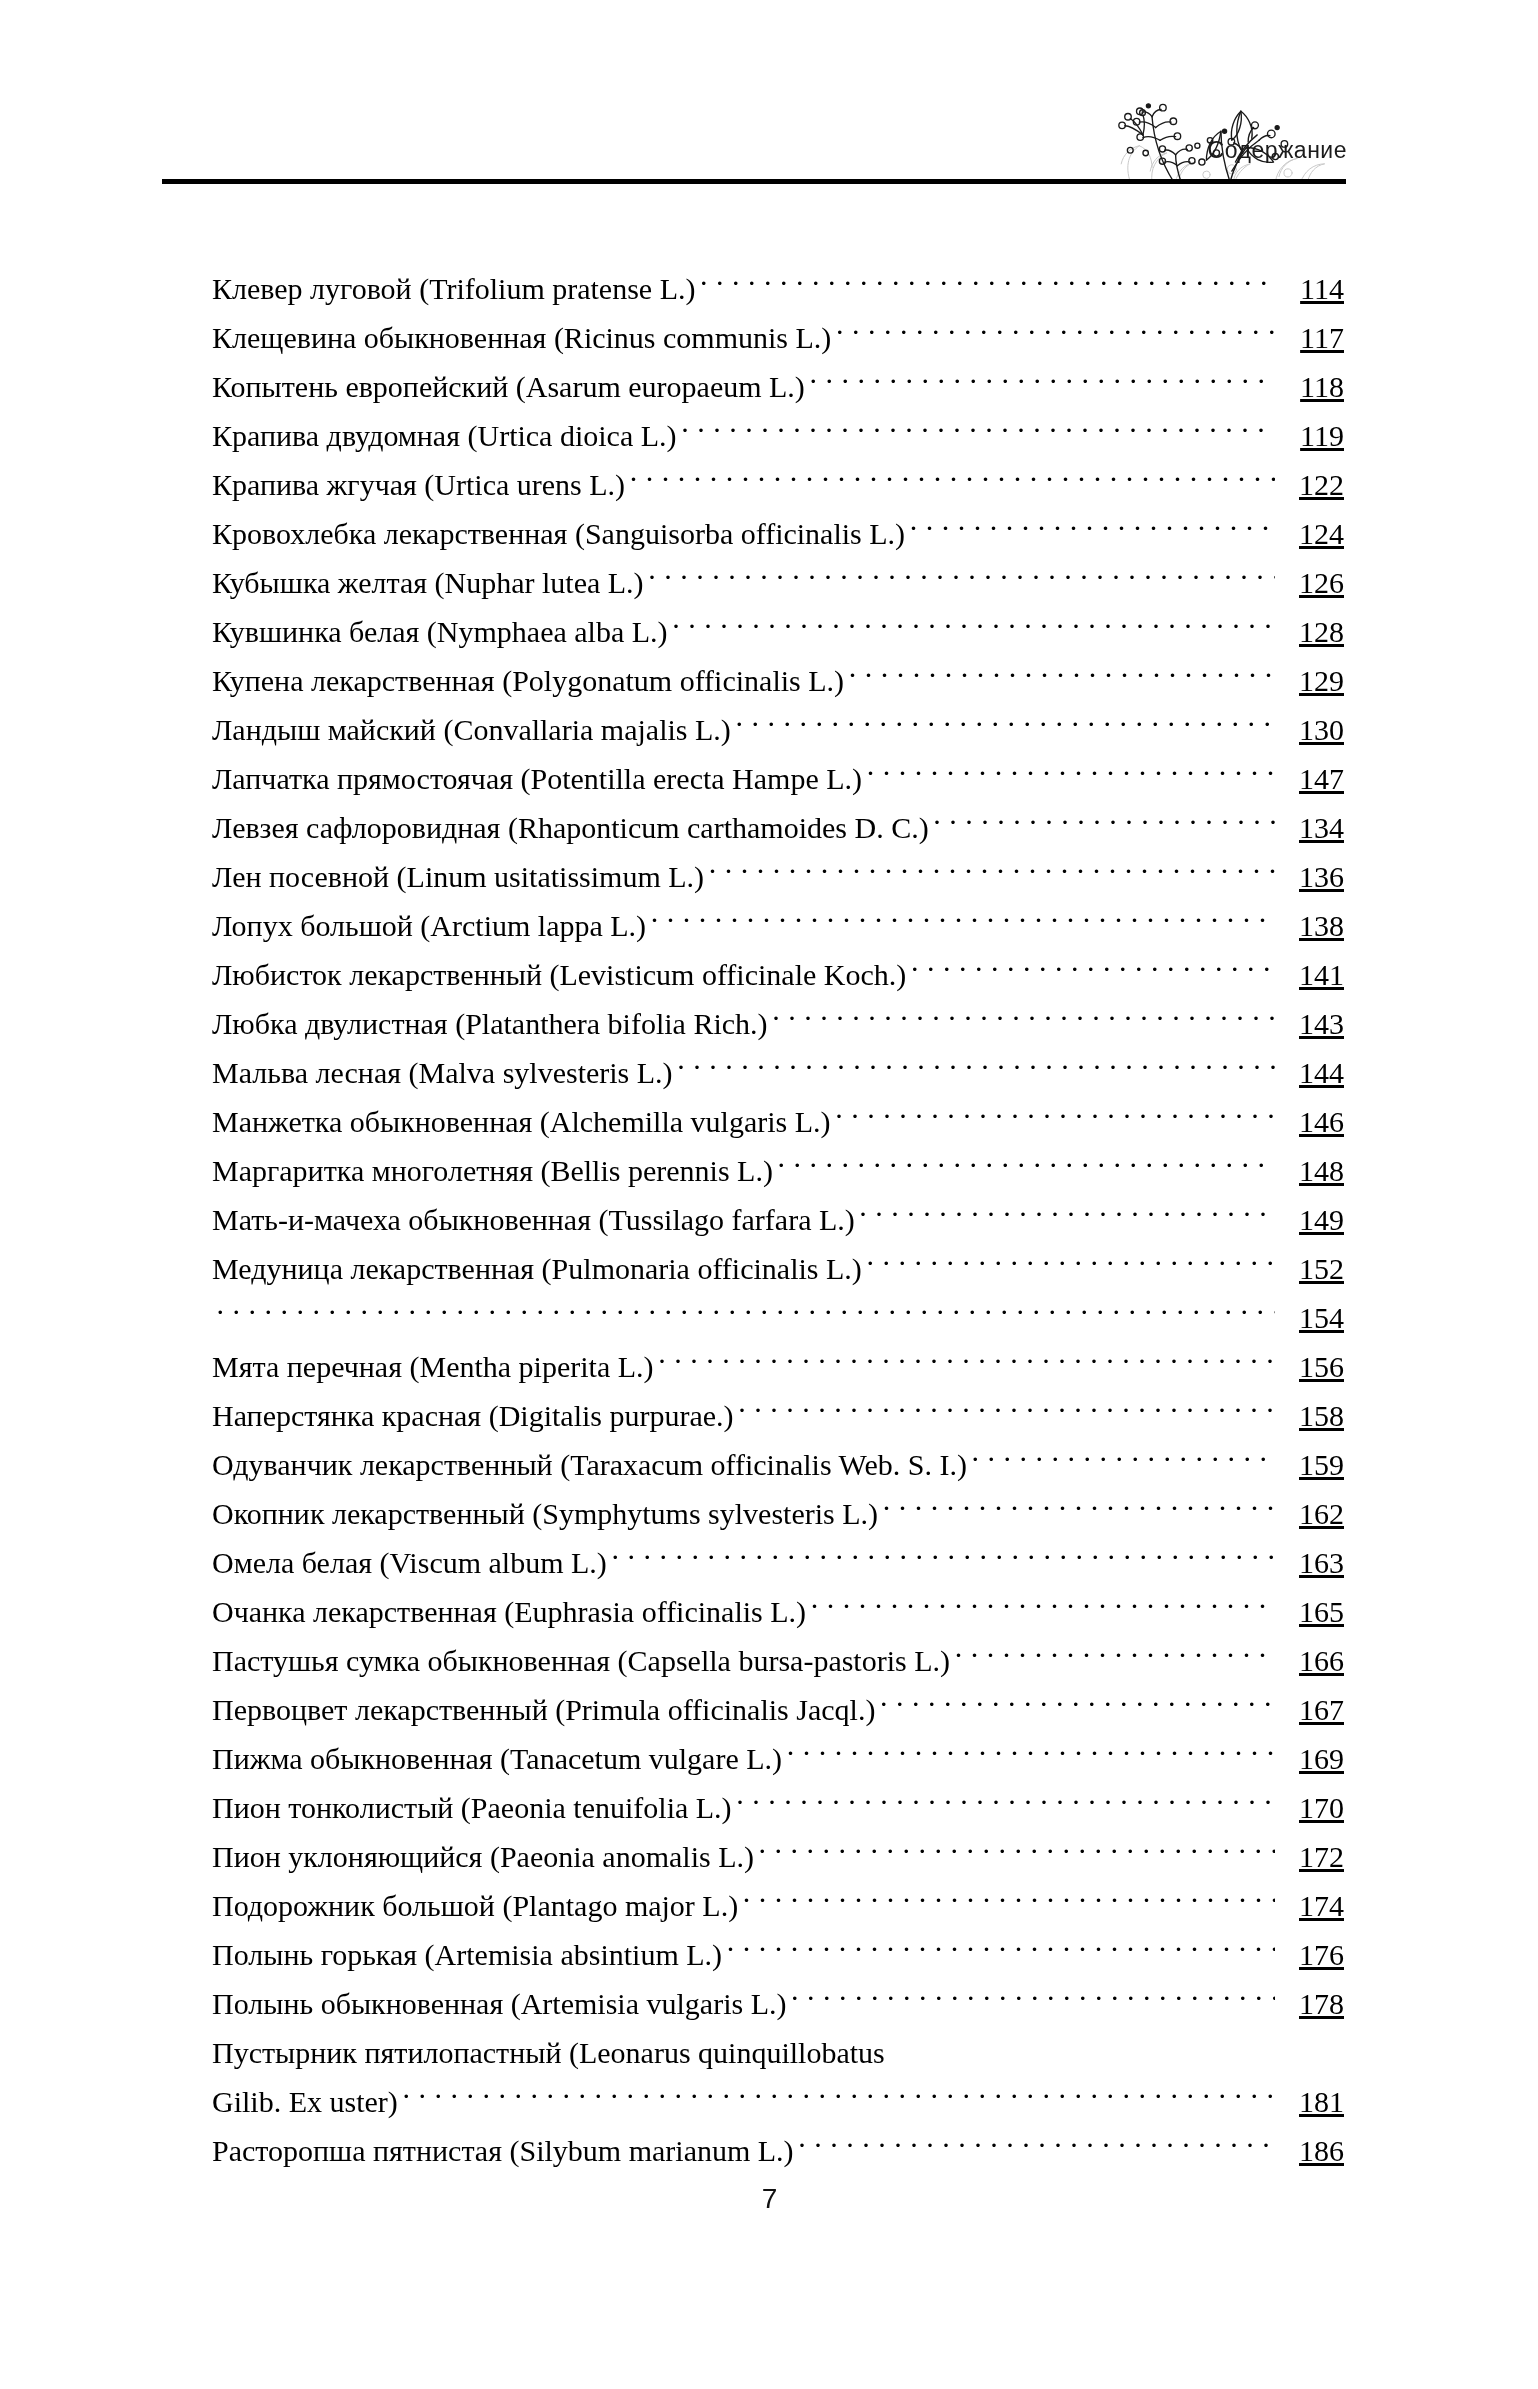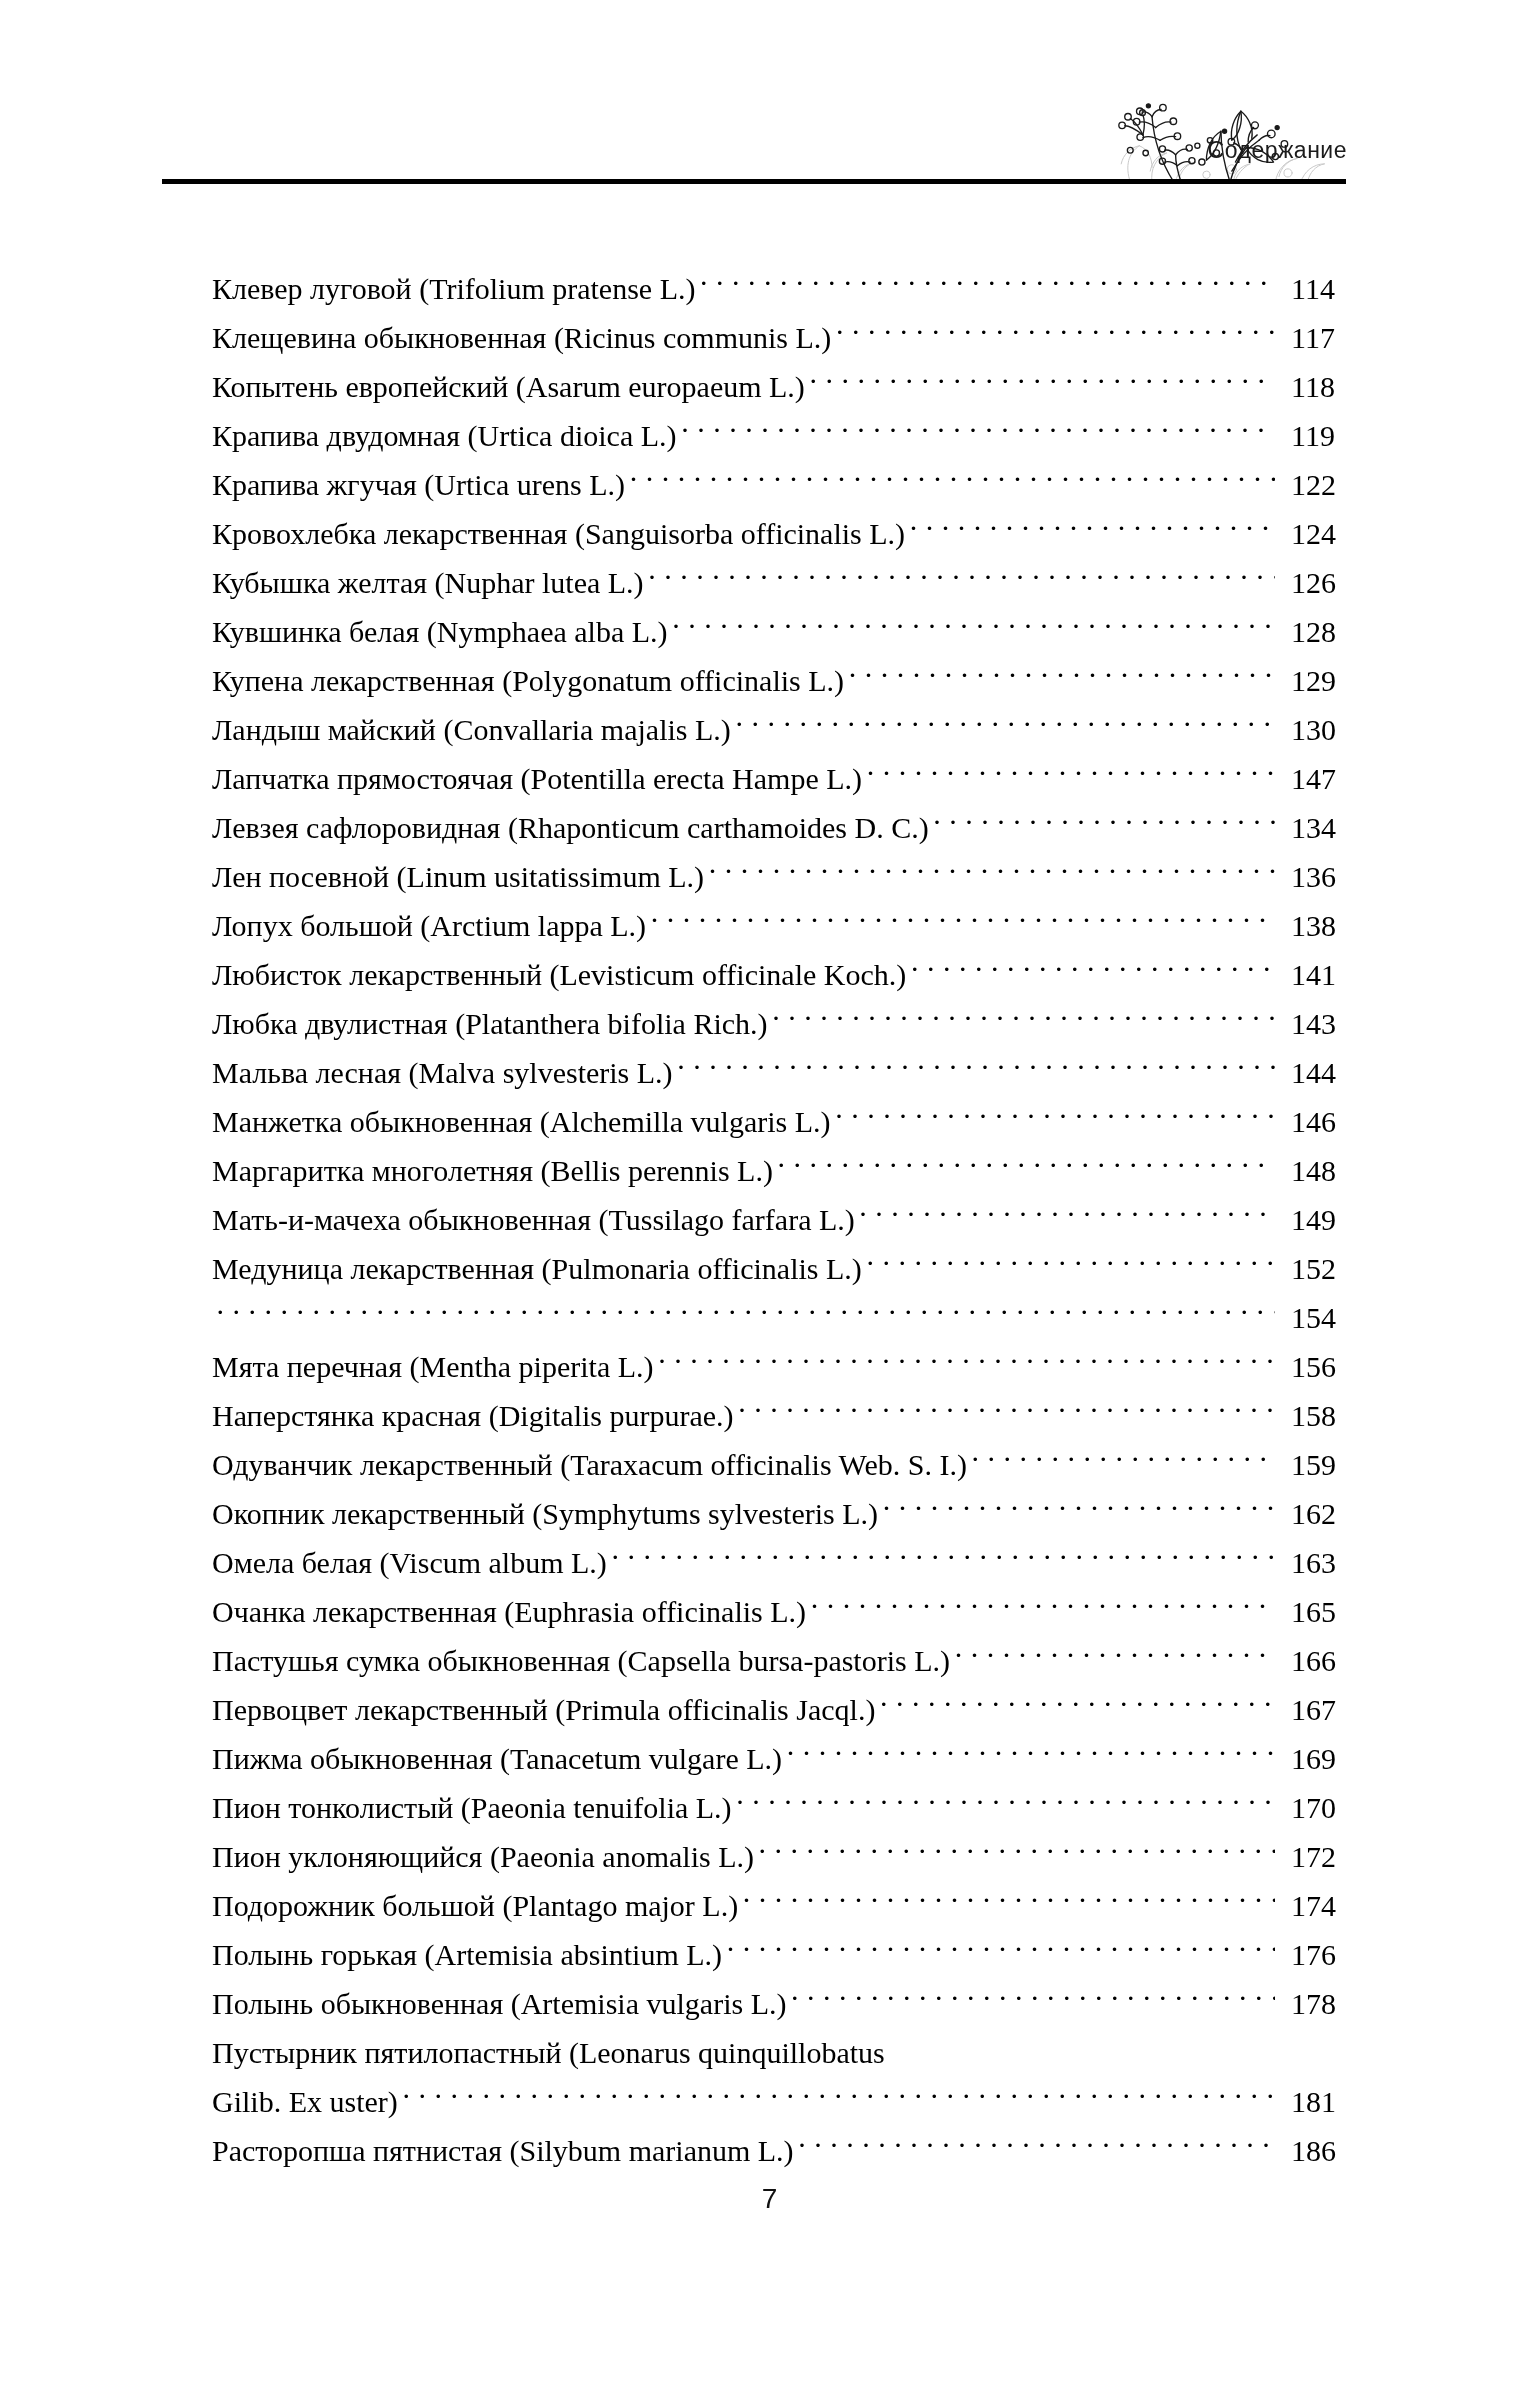--- a/index.html
+++ b/index.html
@@ -96,21 +96,23 @@
     content: ". . . . . . . . . . . . . . . . . . . . . . . . . . . . . . . . . . . . . . . . . . . . . . . . . . . . . . . . . . . . . . . . . . . . . . . . . . .";
     position: absolute;
     left: 0;
     bottom: 0;
     white-space: nowrap;
     letter-spacing: 0.5px;
   }
 
   .toc-page {
     flex: 0 0 53px;
+    text-align: right;
     padding-left: 14.6px;
+    text-decoration: underline;
   }
 
   
   .toc-entry.wrap {
     display: block;
     white-space: normal;
   }
   .toc-entry.wrap .wrap-line-1 {
     display: block;
     font-family: Liberation Serif, serif;

